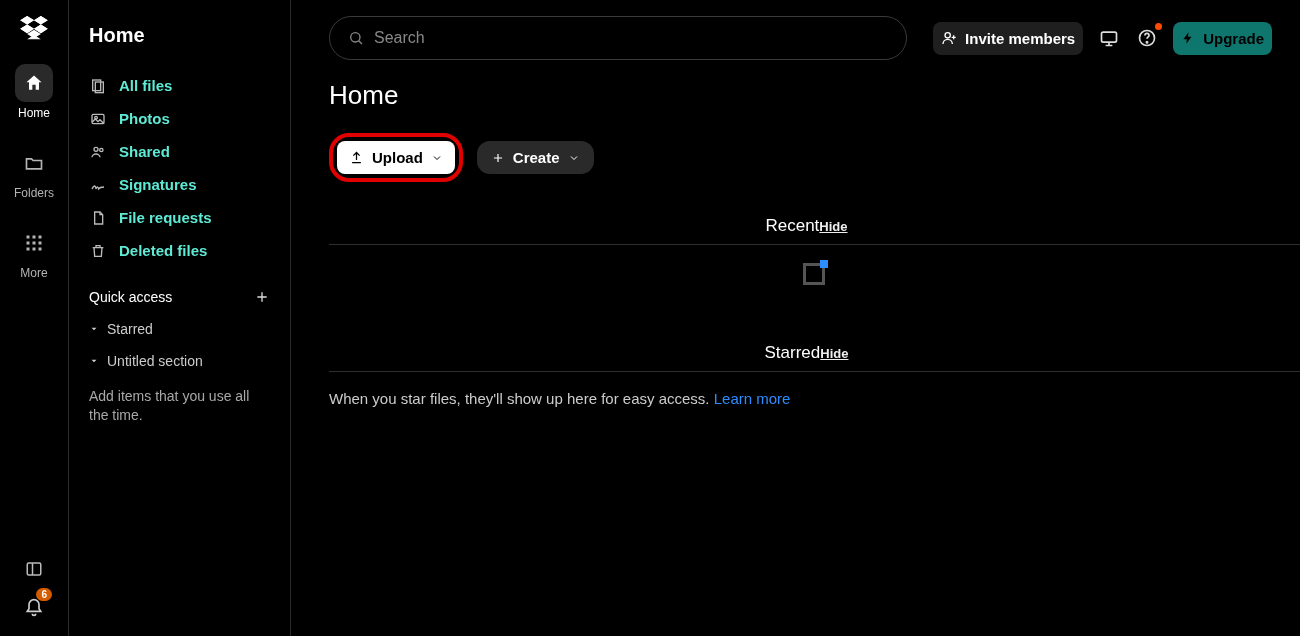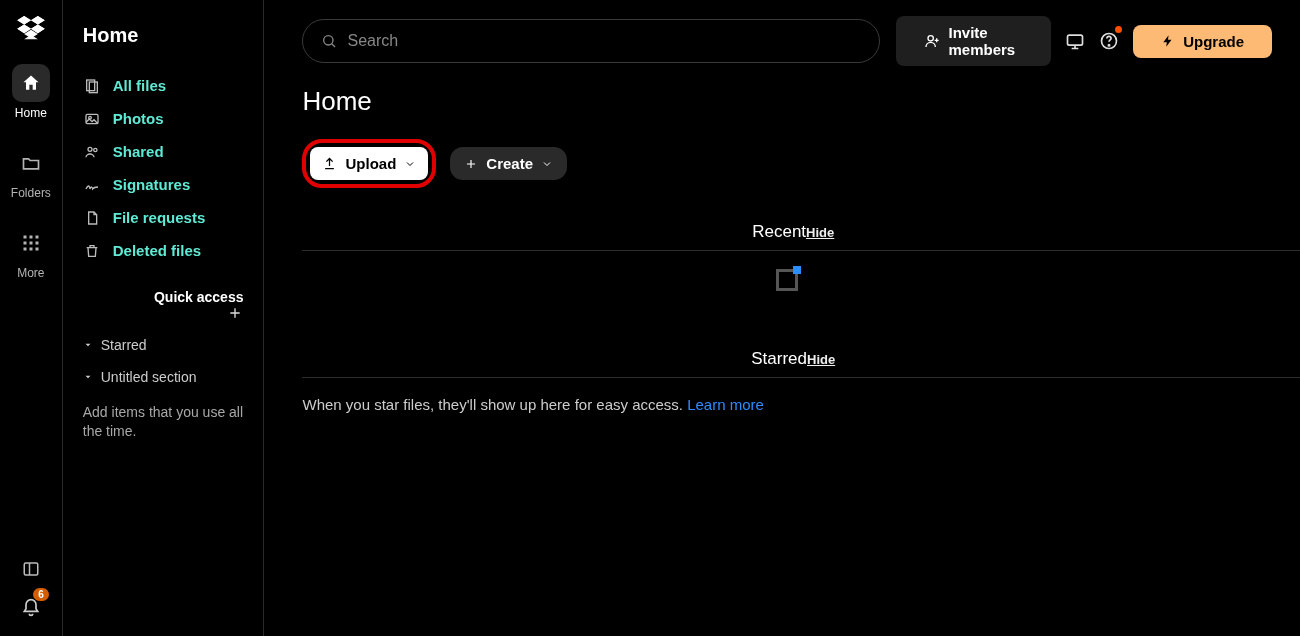--- a/index.html
+++ b/index.html
@@ -52,43 +52,43 @@
     border-right:1px solid #2a2a2a;
     padding:14px 0 0 0;
   }
   .sidebar-title { font-size:20px; font-weight:600; padding: 10px 20px 22px 20px;}
   .nav-item {
     display:flex; align-items:center; gap:12px;
     padding: 8px 20px; font-size:15px; color:#5eead4; cursor:pointer;font-weight:bold;
   }
   .nav-item .ni-icon { width:18px; display:flex; align-items:center; justify-content:center; color:#bbb;}
   .quick-header {
-    display:flex; align-items:flex-end; justify-content:space-between;
-    padding: 22px 20px 8px 20px; font-size:14px; font-weight:700;flex-direction:column;
+    display:flex; align-items:flex-start; justify-content:space-between;
+    padding: 22px 20px 8px 20px; font-size:14px; font-weight:400;
   }
   .qa-section { display:flex; align-items:center; gap:8px; padding:8px 20px; font-size:14px; color:#ccc; cursor:pointer;}
   .qa-hint { padding: 10px 20px 0 20px; font-size:14px; color:#a8a8a8; line-height:1.35;}
   
   .main { flex:1; display:flex; flex-direction:column; }
   .topbar { display:flex; align-items:center; gap:16px; padding:16px 28px 10px 38px; }
   .search {
     flex:0 0 578px; height:44px; border:1px solid #3a3a3a; border-radius:22px;
     display:flex; align-items:center; gap:10px; padding:0 18px; background:#000;
   }
   .search input {
     flex:1; background:transparent; border:none; outline:none; color:#ccc; font-size:16px;
   }
   .search input::placeholder{ color:#888; }
   .top-right { margin-left:auto; display:flex; align-items:center; gap:14px;}
   .btn {
     display:flex; align-items:center; gap:8px; font-size:15px; font-weight:600;
-    padding:8px 28px; border-radius:8px; cursor:pointer;
+    padding:8px 8px; border-radius:8px; cursor:pointer;
   }
   .btn.invite { background:#1f1f1f; color:#fff; }
-  .btn.upgrade { background:#fdba74; color:#000; }
+  .btn.upgrade { background:#0f766e; color:#000; }
   .icon-btn { cursor:pointer; color:#e5e5e5; position:relative; width:24px; height:24px; display:flex; align-items:center; justify-content:center;}
   .dot-notif { position:absolute; top:-3px; right:-3px; width:7px; height:7px; background:#ff4d00; border-radius:50%;}
   
   .content { padding: 10px 0 0 38px; }
   .page-title { font-size:26px; font-weight:500; margin-bottom:22px; }
   .action-row { display:flex; align-items:center; gap:14px; }
   .hl-box { border:4px solid #e00000; border-radius:20px; padding:4px; display:inline-flex;}
   .upload-btn {
     background:#fff; color:#000; border-radius:8px; padding:8px 12px;
     display:flex; align-items:center; gap:8px; font-size:15px; font-weight:600; cursor:pointer;

